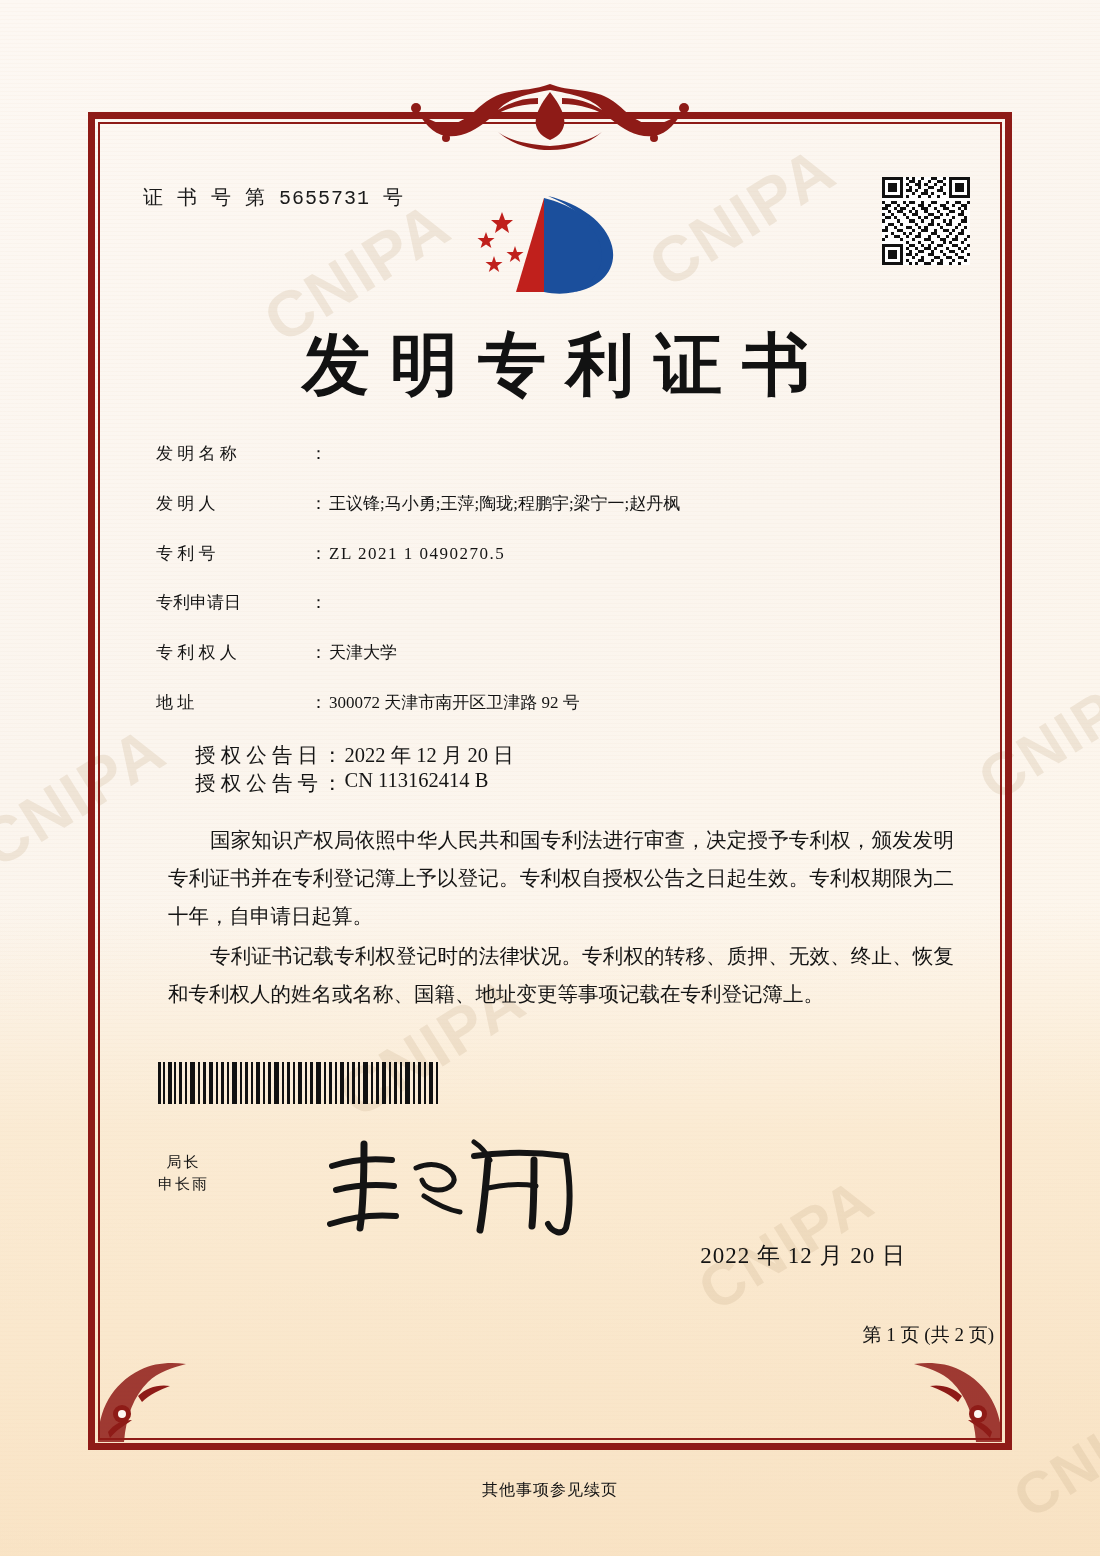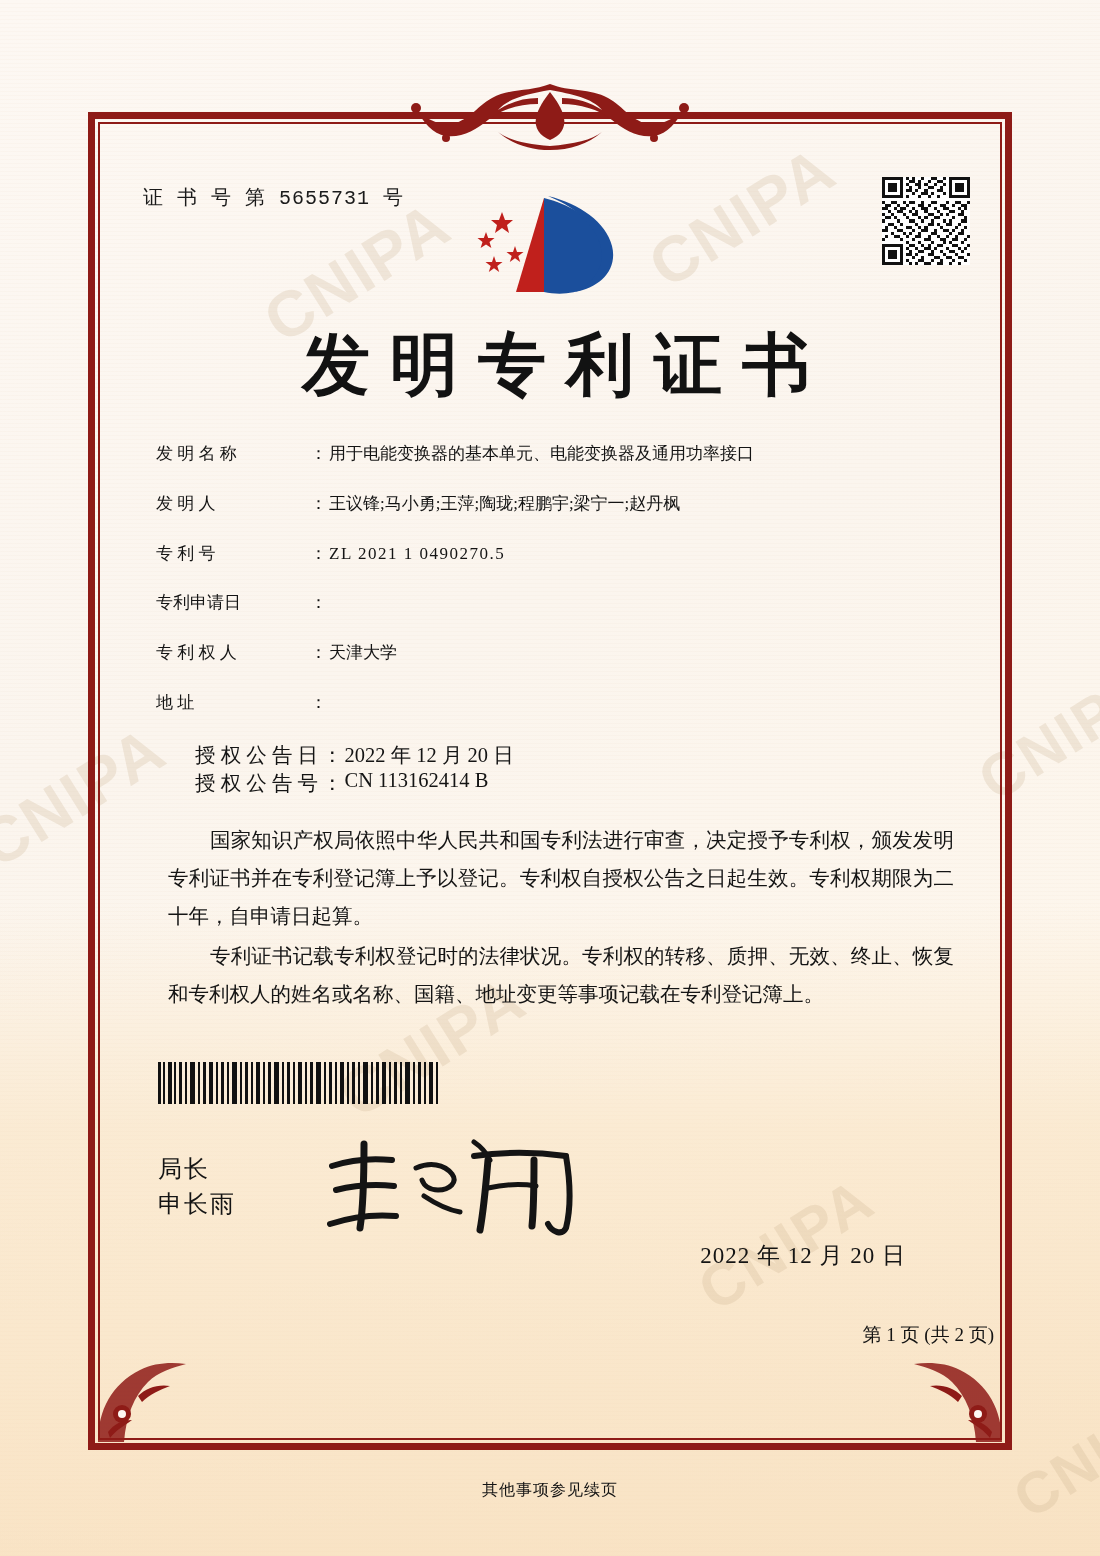--- a/index.html
+++ b/index.html
@@ -197,24 +197,25 @@
     left: 60px;
     top: 940px;
     height: 42px;
     width: 300px;
   }
 
   .signature-block {
     position: absolute;
     left: 60px;
     top: 1030px;
-    font-size: 24px;
+    font-size: 15px;
     color: #141414;
     line-height: 1.45;
     letter-spacing: 2px;
+    text-align: center;
   }
 
   .handwriting {
     position: absolute;
     left: 222px;
     top: 1010px;
     width: 280px;
     height: 110px;
   }
 
@@ -522,21 +523,20 @@
       </g>
     </svg>
 
     <div class="title">发明专利证书</div>
 
     <div class="fields">
 
       <div class="field-row">
         <span class="field-label">发 明 名 称</span>
         <span class="field-colon">：</span>
-        <span class="field-value">用于电能变换器的基本单元、电能变换器及通用功率接口</span>
       </div>
 
       <div class="field-row">
         <span class="field-label">发 明 人</span>
         <span class="field-colon">：</span>
         <span class="field-value">王议锋;马小勇;王萍;陶珑;程鹏宇;梁宁一;赵丹枫</span>
       </div>
 
       <div class="field-row">
         <span class="field-label">专 利 号</span>
@@ -551,20 +551,21 @@
 
       <div class="field-row">
         <span class="field-label">专 利 权 人</span>
         <span class="field-colon">：</span>
         <span class="field-value">天津大学</span>
       </div>
 
       <div class="field-row">
         <span class="field-label">地 址</span>
         <span class="field-colon">：</span>
+        <span class="field-value">300072 天津市南开区卫津路 92 号</span>
       </div>
 
       <div class="dual-row">
         <span class="dual-left">
           <span>授 权 公 告 日</span>
           <span class="field-colon">：</span>
           <span>2022 年 12 月 20 日</span>
         </span>
         <span class="dual-right">
           <span>授 权 公 告 号</span>

